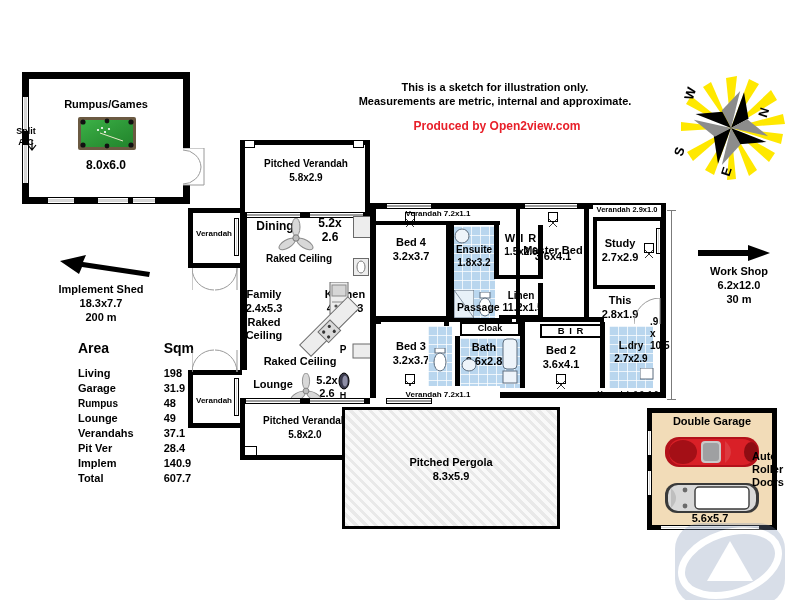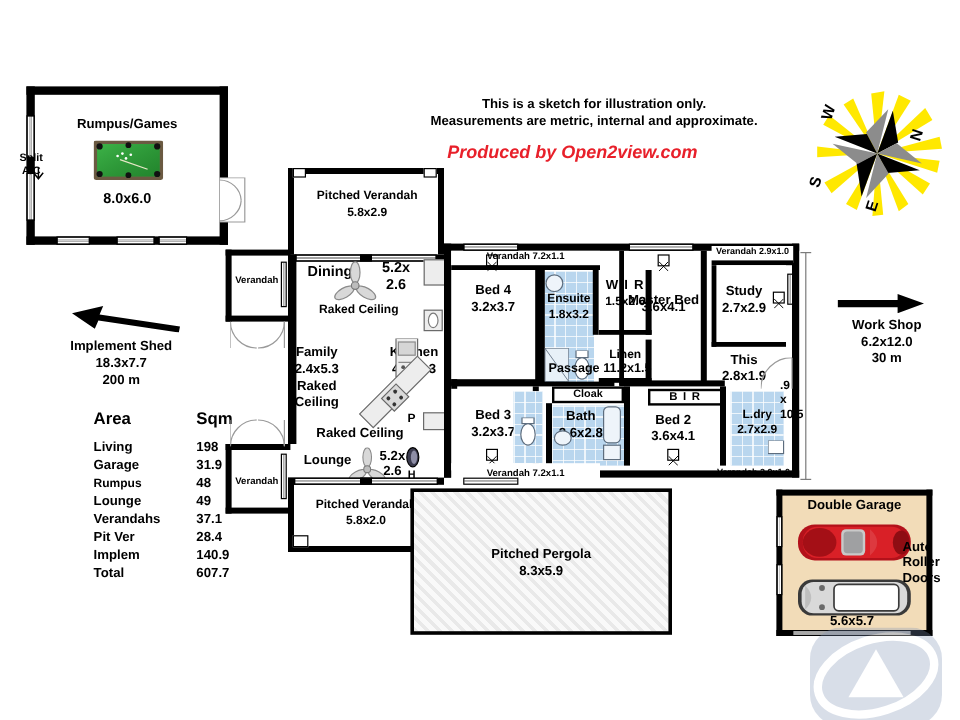--- a/index.html
+++ b/index.html
@@ -27,21 +27,21 @@
   .fan{position:absolute;}
   .wm{position:absolute;opacity:.30;}
 </style>
 </head>
 <body>
 
 <div id="plan">
 
   <div class="note" style="left:330px;top:81px;width:330px;font-size:11px;">This is a sketch for illustration only.</div>
   <div class="note" style="left:310px;top:95px;width:370px;font-size:11px;">Measurements are metric, internal and approximate.</div>
-  <div class="note red" style="left:332px;top:119px;width:290px;font-size:15px;font-style:italic;">Produced by Open2view.com</div>
+  <div class="note red" style="left:352px;top:119px;width:290px;font-size:12px;">Produced by Open2view.com</div>
 
   <div class="abs" style="left:672px;top:72px;width:118px;height:112px;">
     <svg width="118" height="112" viewBox="0 0 118 112">
       <g transform="translate(59,56)">
         <g fill="#ffe800">
           <polygon points="0,0 6,-52 -5,-50"></polygon>
             <polygon points="0,0 28,-44 18,-49"></polygon>
           <polygon points="0,0 46,-28 40,-38"></polygon>
             <polygon points="0,0 54,-4 52,-14"></polygon>
           <polygon points="0,0 50,16 52,6"></polygon>

